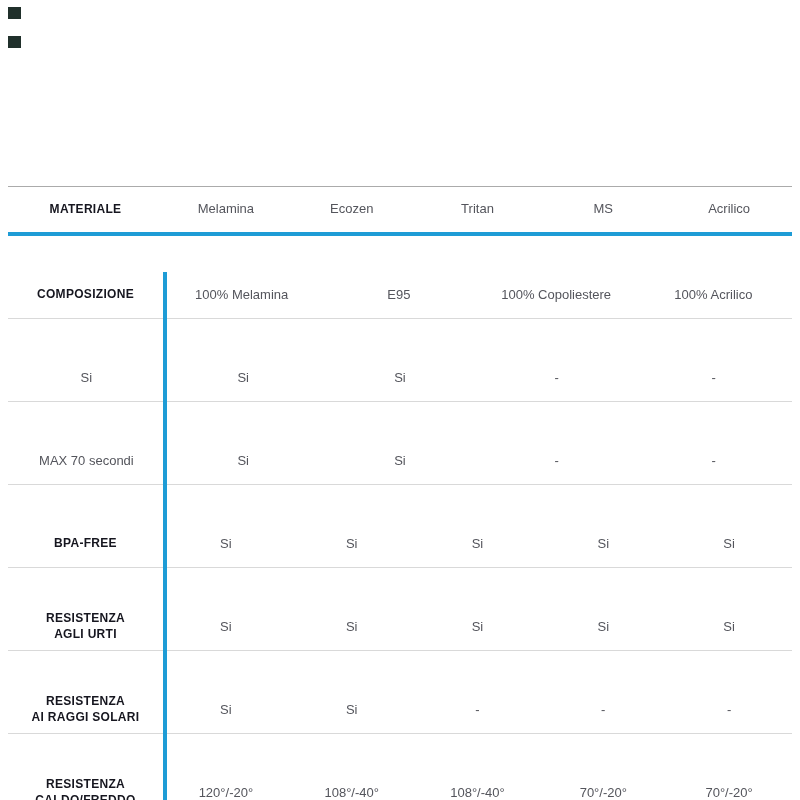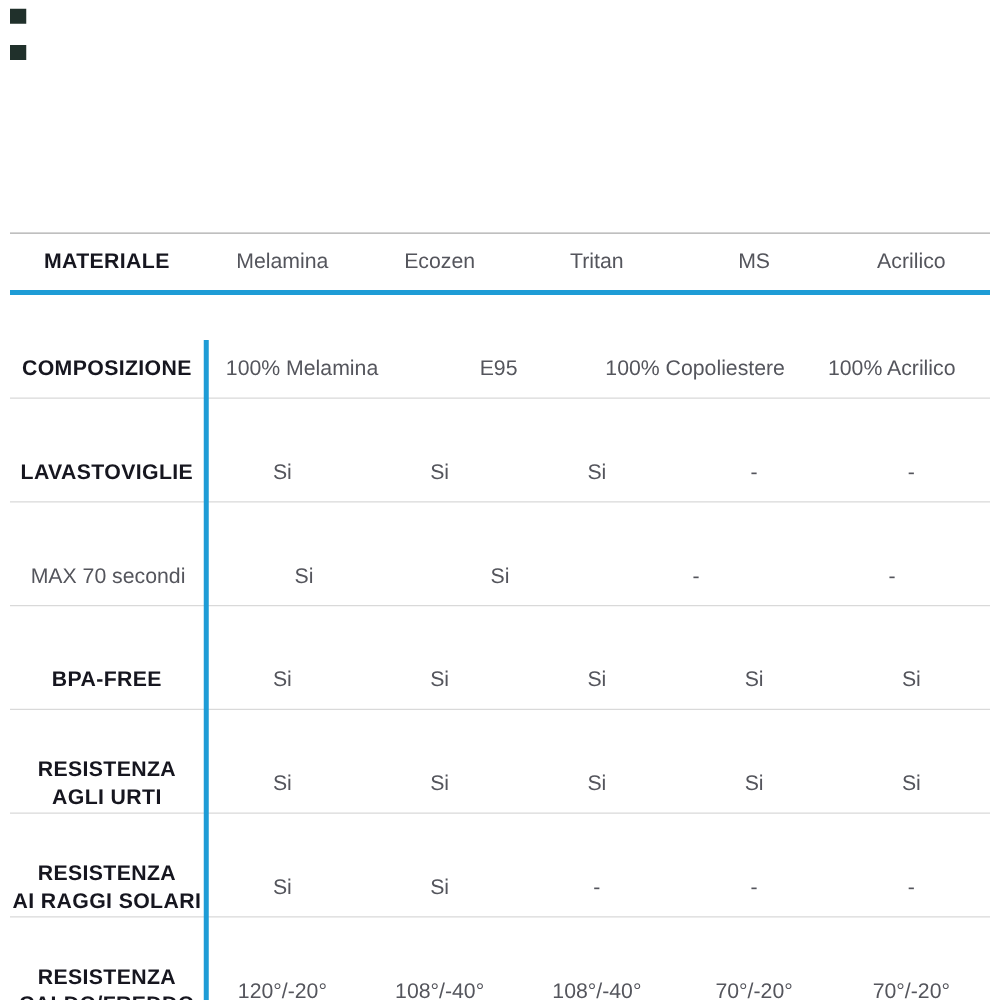--- a/index.html
+++ b/index.html
@@ -49,31 +49,31 @@
     display: flex;
     align-items: center;
     height: 46px;
     border-bottom: 1px solid var(--row_line, #d9d9d9);
     margin-top: 36px;
   }
   .label-cell {
     flex: 0 0 155px;
     width: 155px;
     text-align: center;
-    font-size: 17px;
+    font-size: 12px;
     font-weight: bold;
     letter-spacing: 0.3px;
     color: var(--label_text, #16161f);
     line-height: 1.3;
     white-space: pre-line;
   }
   .data-cell {
     flex: 1 1 0;
     text-align: center;
-    font-size: 17px;
+    font-size: 13px;
     color: var(--value_text, #54555c);
     line-height: 1.3;
     white-space: pre-line;
   }
 </style>
 </head>
 <body>
 
 <div class="page">
 
@@ -98,21 +98,20 @@
 
       <div class="row">
         <div class="label-cell">COMPOSIZIONE</div>
         <div class="data-cell">100% Melamina</div>
         <div class="data-cell">E95</div>
         <div class="data-cell">100% Copoliestere</div>
         <div class="data-cell">100% Acrilico</div>
       </div>
 
       <div class="row">
-        <div class="label-cell">LAVASTOVIGLIE</div>
         <div class="data-cell">Si</div>
         <div class="data-cell">Si</div>
         <div class="data-cell">Si</div>
         <div class="data-cell">-</div>
         <div class="data-cell">-</div>
       </div>
 
       <div class="row">
         <div class="data-cell">MAX 70 secondi</div>
         <div class="data-cell">Si</div>

